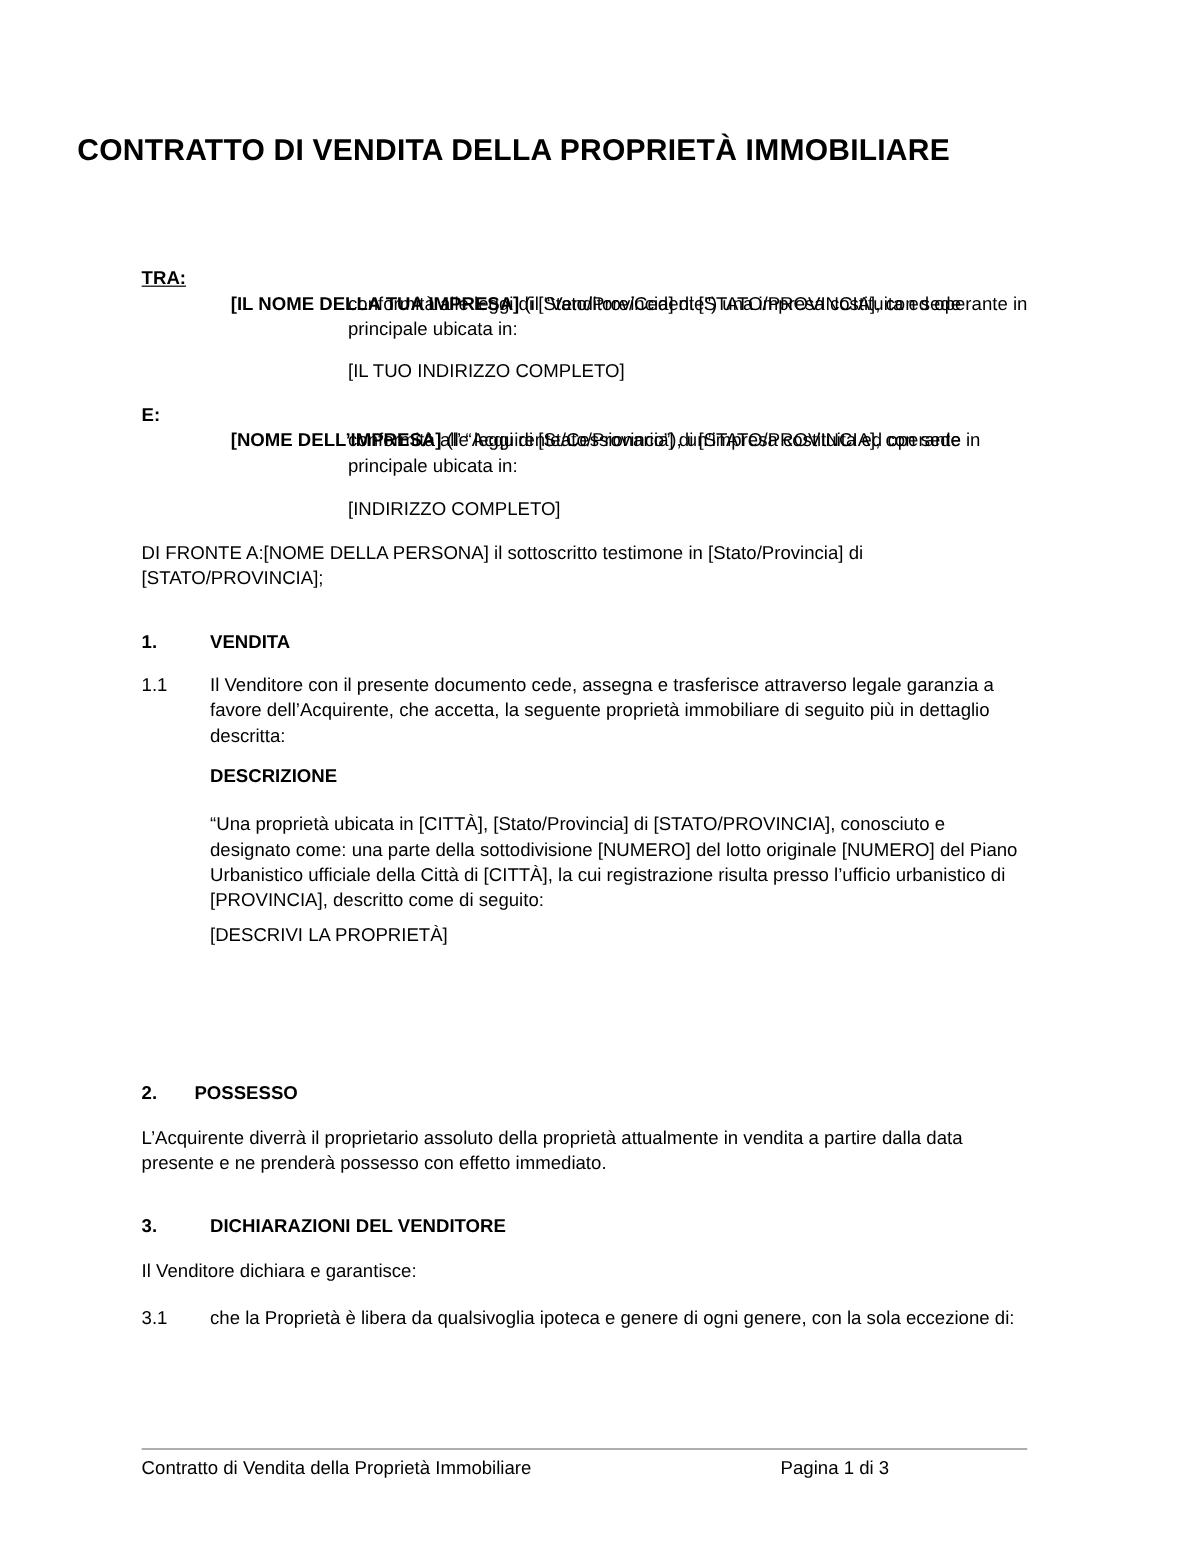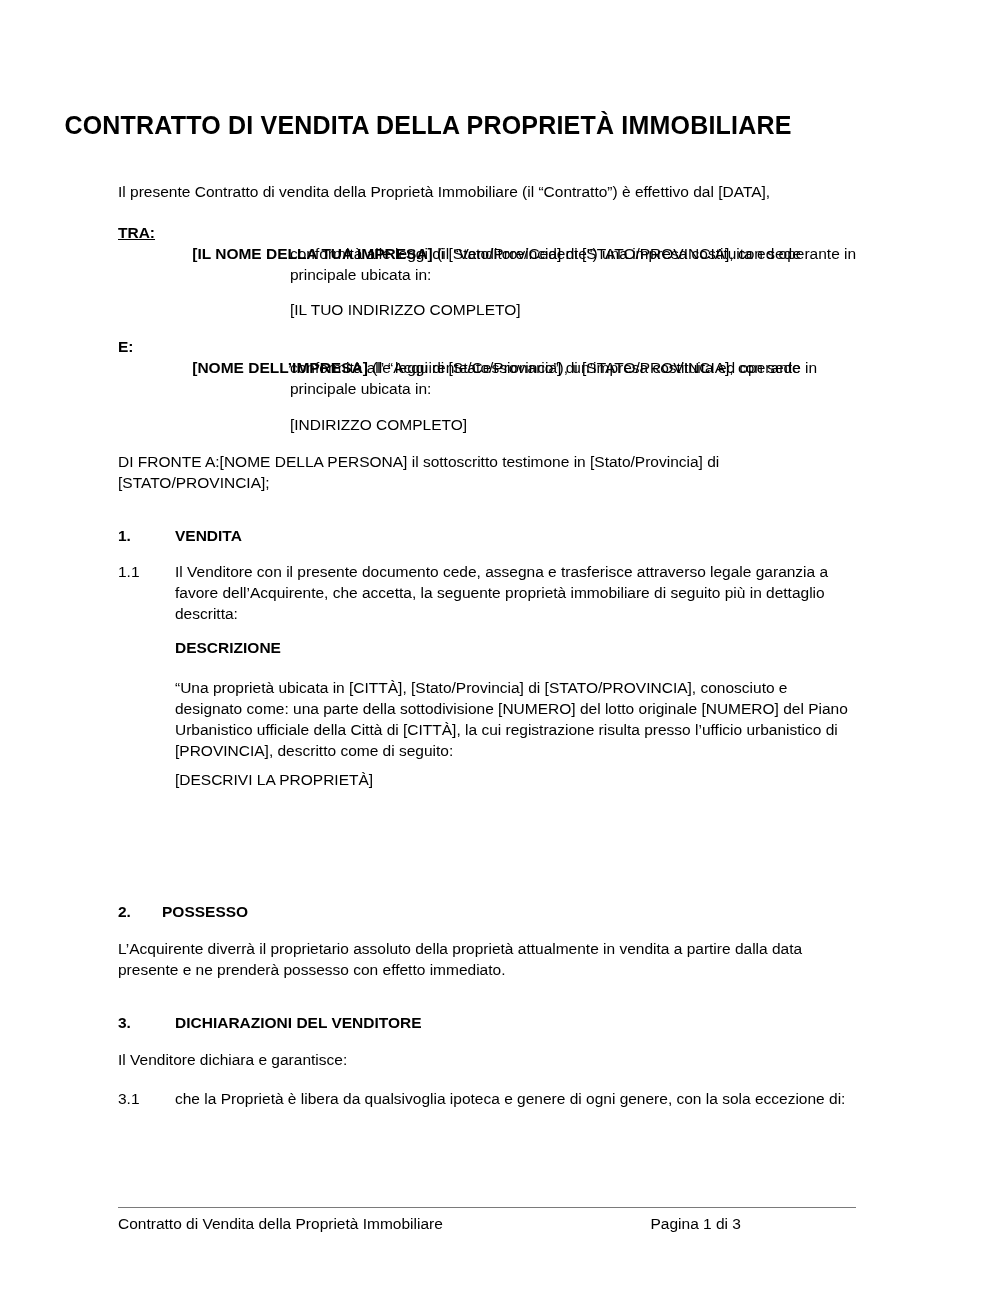--- a/index.html
+++ b/index.html
@@ -39,21 +39,20 @@
   }
   .footer-right { text-align: right; }
 </style>
 </head>
 <body>
 
 <div class="page">
 
   <div class="abs doc-title" style="top:111px;">CONTRATTO DI VENDITA DELLA PROPRIETÀ IMMOBILIARE</div>
 
-  <div class="abs line" style="top:181px; left:118px;">Il presente Contratto di vendita della Proprietà Immobiliare (il “Contratto”) è effettivo dal [DATA],</div>
 
   <div class="abs line b" style="top:222px; left:118px;text-decoration:underline;">TRA:</div>
   <div class="abs line" style="top:222px; left:175px;text-align:right;">
     <span class="b">[IL NOME DELLA TUA IMPRESA]</span><span> (il “Venditore/Cedente") una impresa costituita ed operante in</span>
   </div>
   <div class="abs lines" style="top:243px; left:290px;">conformità alle leggi di [Stato/Provincia] di [STATO/PROVINCIA], con sede
 principale ubicata in:</div>
   <div class="abs line" style="top:299px; left:290px;">[IL TUO INDIRIZZO COMPLETO]</div>
 
   <div class="abs line b" style="top:336px; left:118px;">E:</div>

